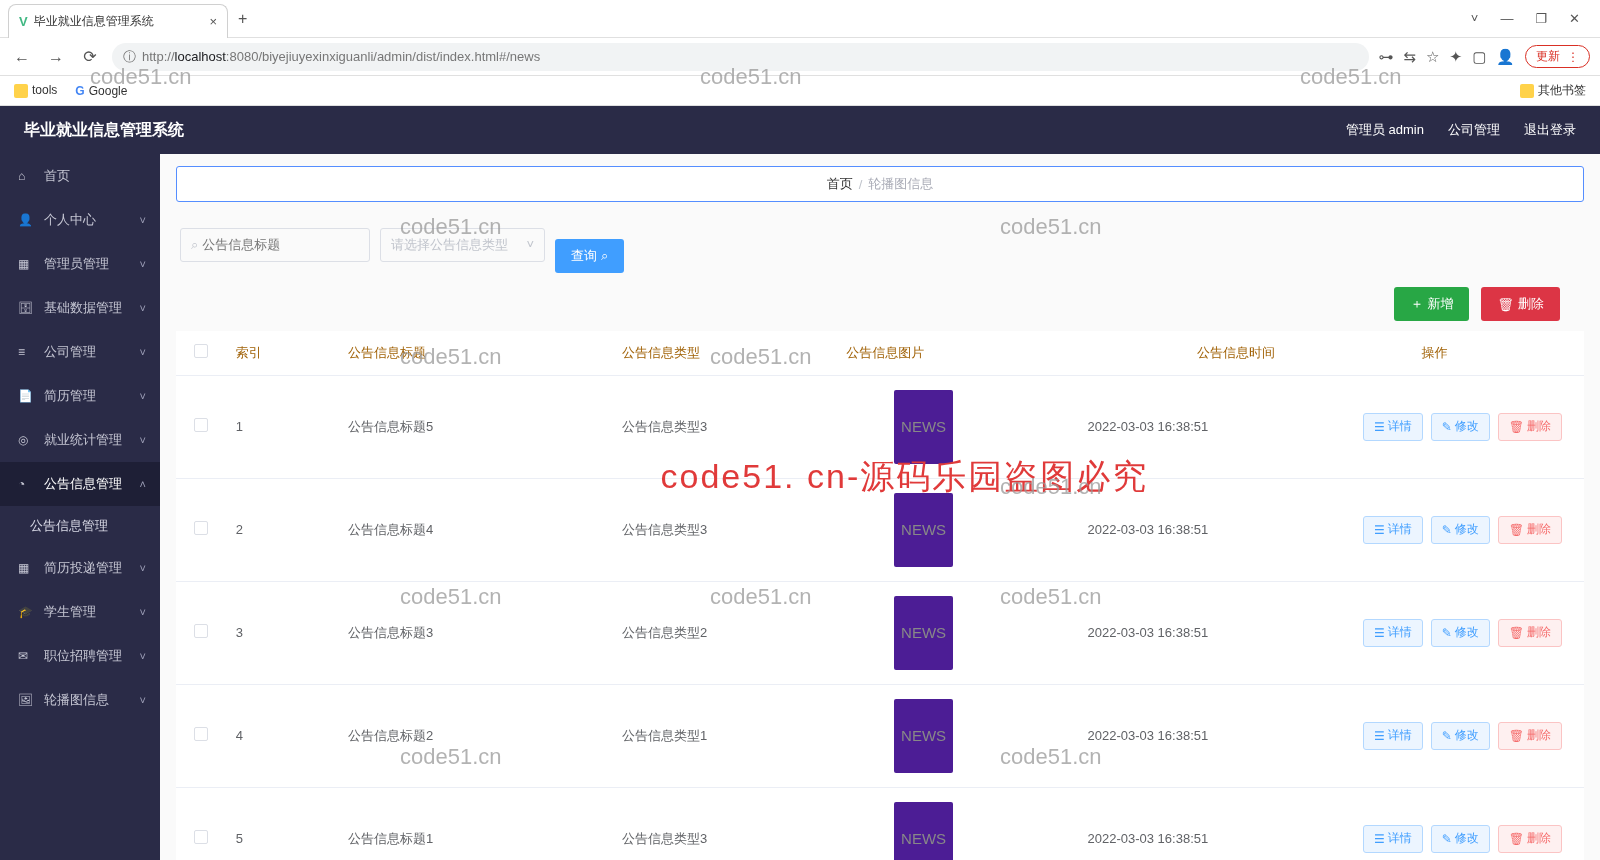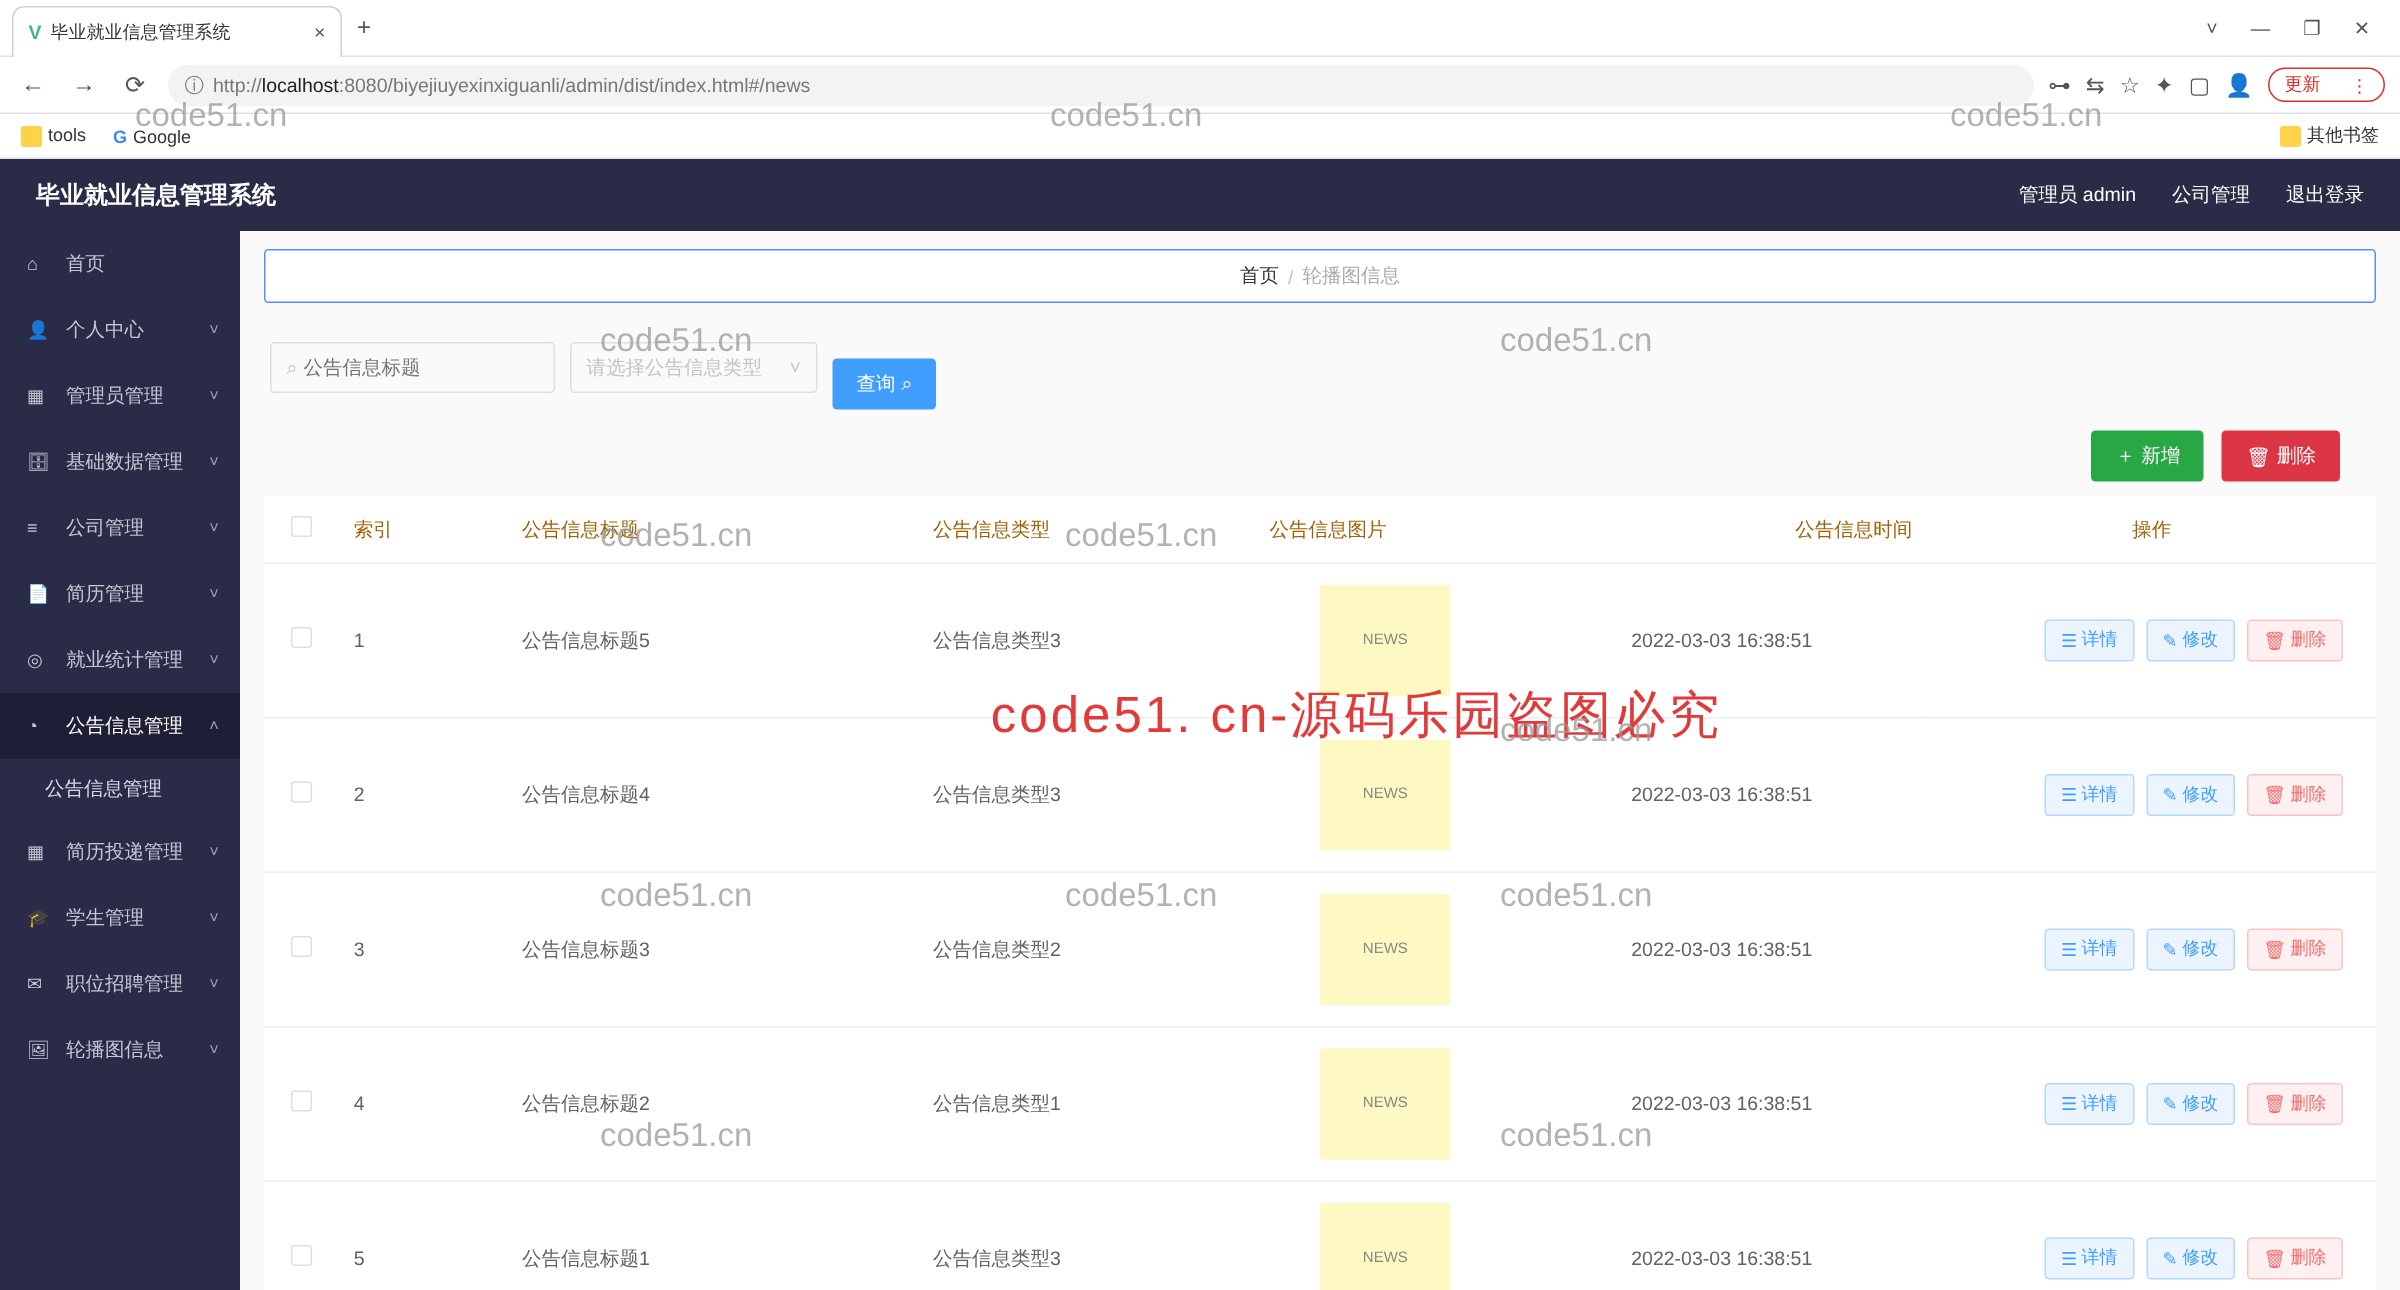--- a/index.html
+++ b/index.html
@@ -12,21 +12,21 @@
 .tab-title { font-size:12px; color:#333; flex:1; white-space:nowrap; overflow:hidden; }
 .tab-close { color:#555; cursor:pointer; margin-left:4px; }
 .new-tab { margin-left:10px; color:#555; font-size:16px; }
 .win-ctrls { margin-left:auto; display:flex; gap:22px; padding-right:20px; color:#555; font-size:13px; }
 
 .nav-row { height:38px; display:flex; align-items:center; padding:0 10px; gap:10px; border-bottom:1px solid #e0e0e0; }
 .nav-ico { width:24px; text-align:center; color:#555; font-size:16px; cursor:pointer; }
 .addr-bar { flex:1; display:flex; align-items:center; height:28px; border:1px solid transparent; border-radius:14px; background:#f1f3f4; padding:0 10px; font-size:13px; color:#555; }
 .addr-info { color:#777; margin-right:6px; }
 .addr-dark { color:#202124; }
-.update-btn { border:1px solid #d93025; color:#d93025; border-radius:14px; padding:2px 10px; font-size:12px; display:flex; align-items:center; gap:20px; cursor:pointer;text-align:right; }
+.update-btn { border:1px solid #d93025; color:#d93025; border-radius:14px; padding:2px 10px; font-size:12px; display:flex; align-items:center; gap:7px; cursor:pointer;text-align:right; }
 .nav-right-ico { color:#555; font-size:15px; cursor:pointer; }
 
 .bm-row { height:30px; display:flex; align-items:center; padding:0 14px; gap:18px; border-bottom:1px solid #e0e0e0; font-size:12px; color:#333; }
 .bm-row .sp { margin-left:auto; }
 .bm-ico { width:14px; height:14px; background:#ffd24a; border-radius:2px; display:inline-block; margin-right:4px; vertical-align:middle; }
 
 
 .app-header { height:48px; background:#2a2b47; color:#fff; display:flex; align-items:center; padding:0 24px; }
 .app-title { font-size:16px; font-weight:600; }
 .app-header .right { margin-left:auto; display:flex; gap:24px; font-size:13px; }
@@ -54,21 +54,21 @@
 .btn-primary { background:#409eff;margin-top:23px; }
 .btn-success { background:#28a745; }
 .btn-danger { background:#dc3545; }
 .action-row { display:flex; justify-content:flex-end; gap:12px; margin-bottom:10px; padding-right:24px; }
 
 .table { width:100%; background:#fff; border-collapse:collapse; }
 .table th { height:44px; color:#a16207; font-weight:500; font-size:13px; text-align:left; padding:0 10px; border-bottom:1px solid #ebeef5; background:#fff; }
 .table td { padding:14px 10px; border-bottom:1px solid #ebeef5; color:#606266; font-size:13px; vertical-align:middle; }
 .table th:first-child, .table td:first-child { width:40px; text-align:center; }
 .table .cb { width:14px; height:14px; border:1px solid #dcdfe6; border-radius:2px; display:inline-block; }
-.img-cell { width:87px; height:74px; background:#fef9c3; display:inline-flex; align-items:center; justify-content:center; border-radius:2px; font-size:10px; color:#888; }
+.img-cell { width:59px; height:74px; background:#4c1d95; display:inline-flex; align-items:center; justify-content:center; border-radius:2px; font-size:15px; color:#888; }
 .tbtn { height:28px; border:1px solid; background:#fff; border-radius:3px; padding:0 10px; font-size:12px; cursor:pointer; display:inline-flex; align-items:center; gap:3px; }
 .tbtn-info { color:#409eff; border-color:#b3d8ff; background:#ecf5ff; }
 .tbtn-edit { color:#409eff; border-color:#b3d8ff; background:#ecf5ff; }
 .tbtn-del { color:#f56c6c; border-color:#fbc4c4; background:#fef0f0; }
 .ops { display:flex; gap:8px; justify-content:flex-end; padding-right:12px; }
 .col-idx { width:90px; }
 .col-title { width:220px; }
 .col-type { width:180px; }
 .col-img { width:140px; text-align:center; }
 .col-time { width:220px; text-align:center; }

